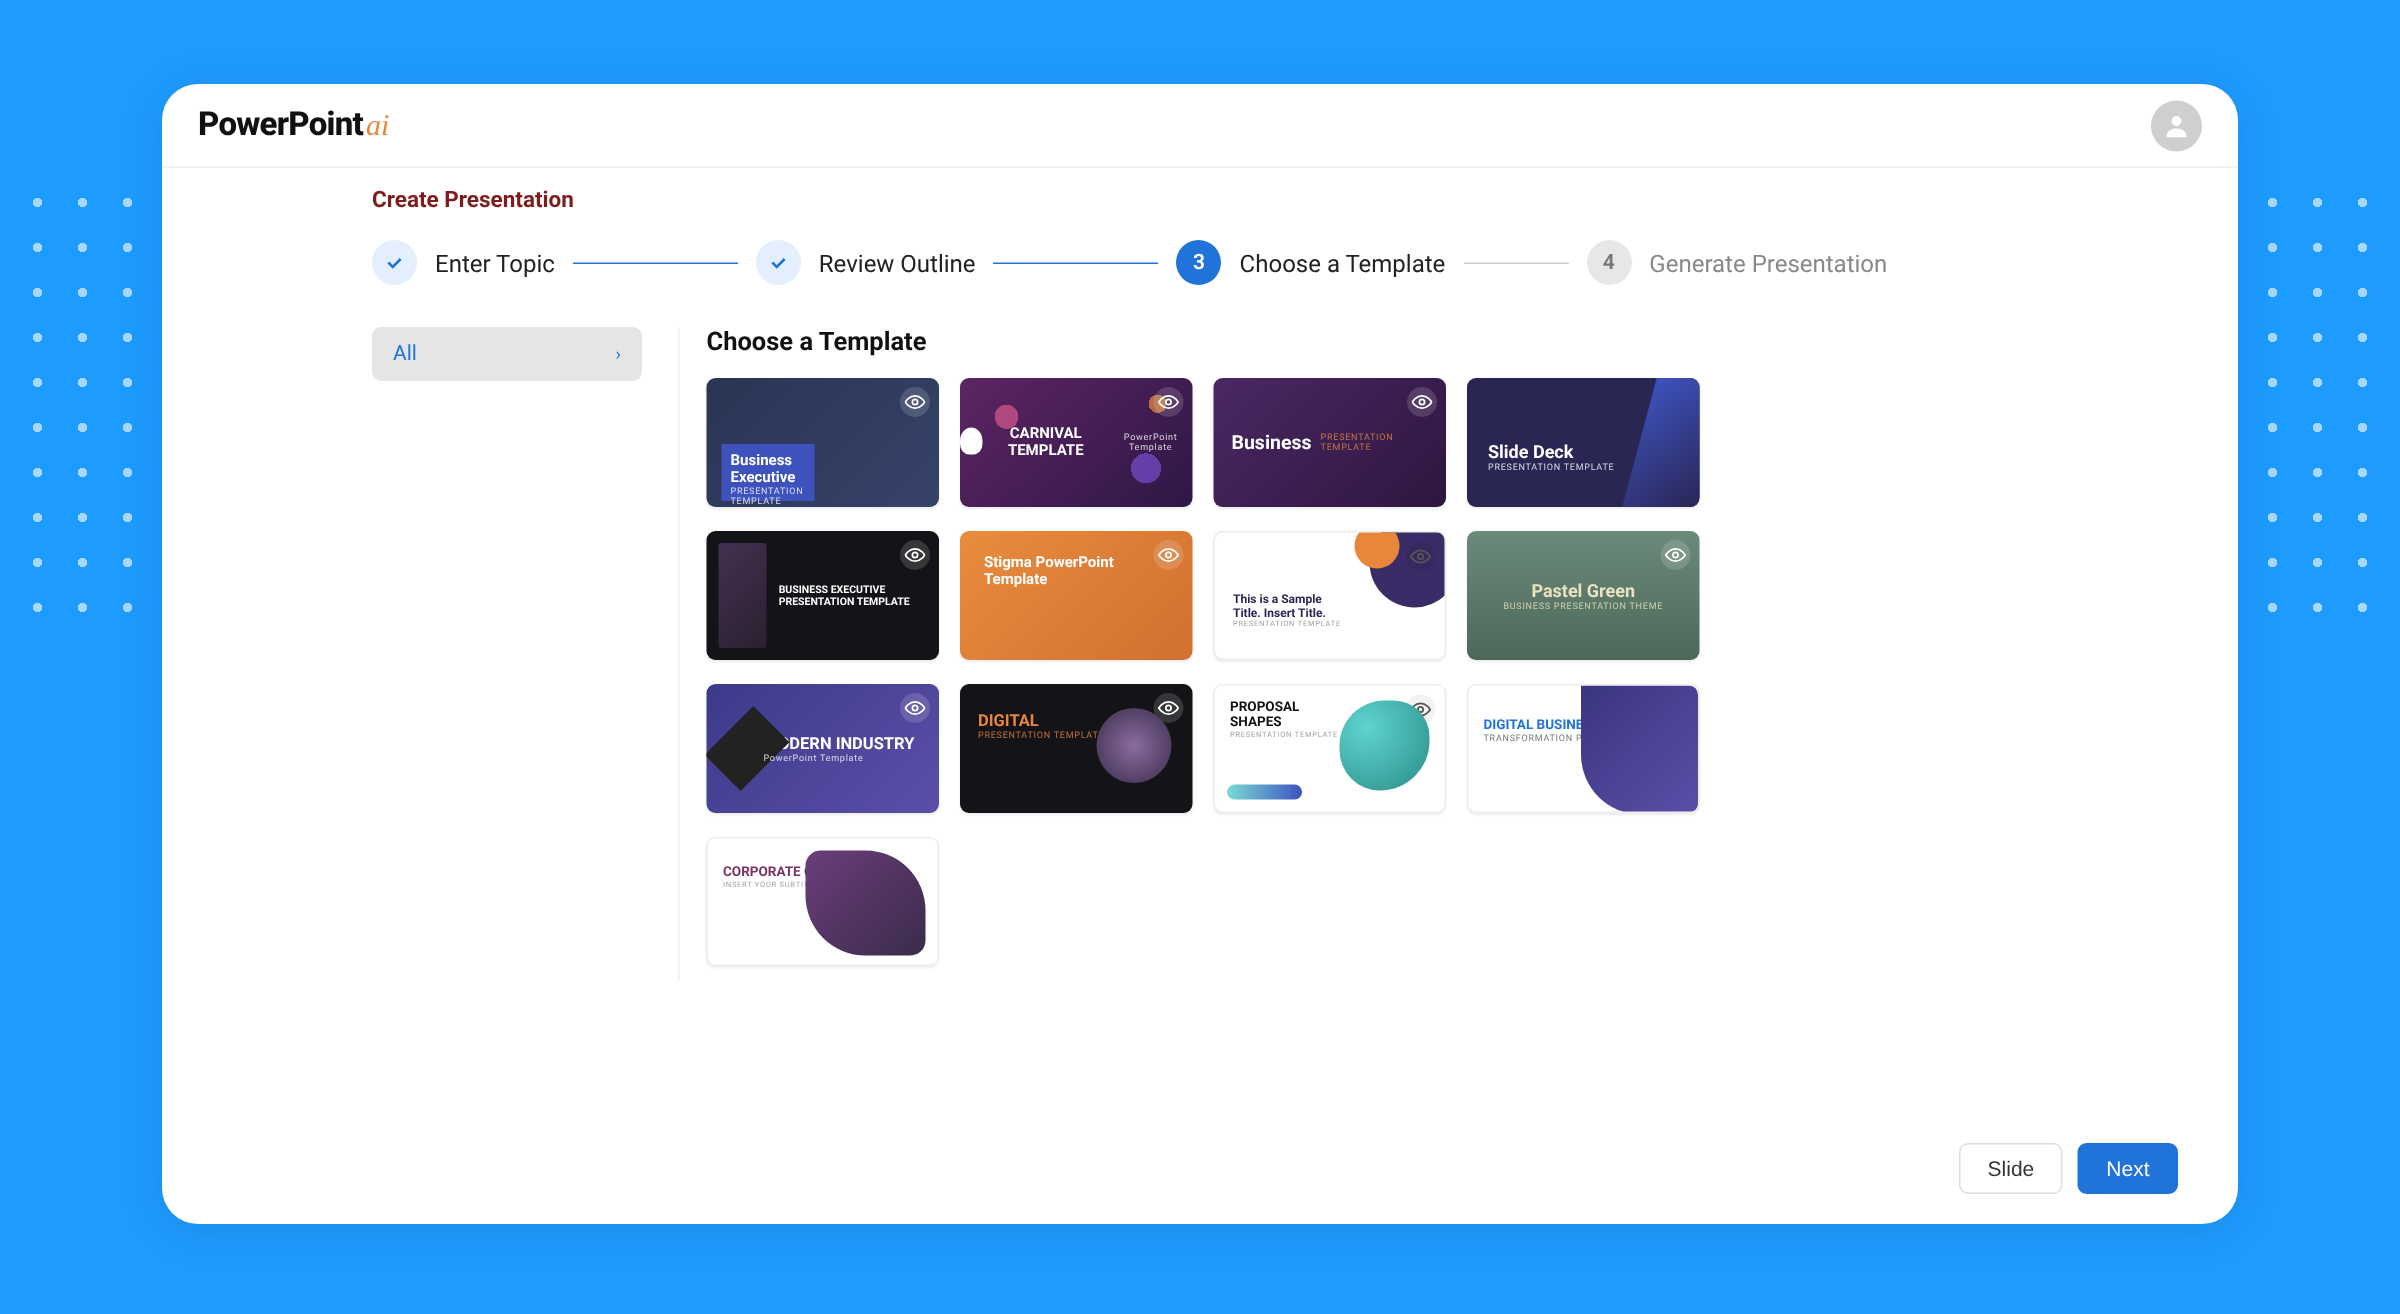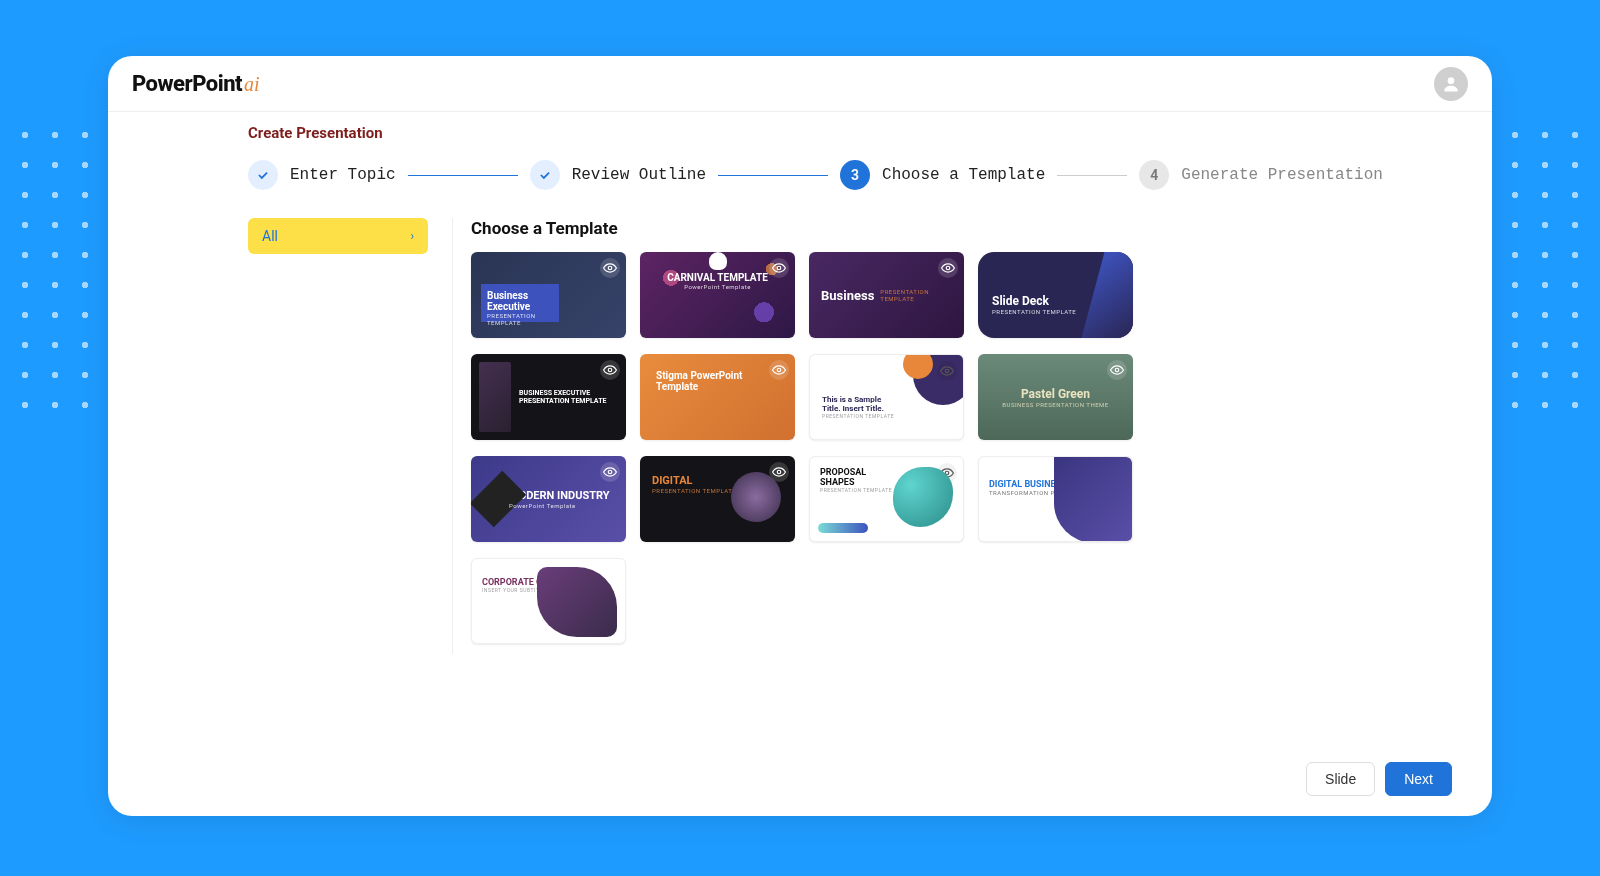--- a/index.html
+++ b/index.html
@@ -78,36 +78,36 @@
   }
   .step { display: flex; align-items: center; gap: 12px; }
   .step-badge {
     width: 30px; height: 30px; border-radius: 50%;
     display:flex; align-items:center; justify-content:center;
     font-size: 14px; font-weight:600;
   }
   .step-done { background:#e3efff; color:#2073d8; }
   .step-active { background:#2073d8; color:#fff; }
   .step-pending { background:#e7e7e7; color:#777; }
-  .step-label { font-size: 16px; color:#222;font-family:Liberation Mono, monospace; }
+  .step-label { font-size: 16px; color:#222; }
   .step-label.pending { color:#888; }
   .step-line {
     height:1px; background:#2073d8; width:110px;
   }
   .step-line.pending { background:#ccc; width:70px; }
   .content-row {
     display:flex;
     gap: 24px;
   }
   .sidebar {
     width: 180px;
     flex-shrink: 0;
   }
   .filter-pill {
-    background:#fde047;
+    background:#e5e5e5;
     border-radius:6px;
     padding:10px 14px;
     display:flex;
     align-items:center;
     justify-content:space-between;
     color:#2073d8;
     font-size:14px;
     cursor:pointer;
   }
   .templates-area {
@@ -138,32 +138,32 @@
     background:rgba(255,255,255,.15);
   }
   .eye svg { width:14px; height:14px; stroke:#fff; fill:none; stroke-width:2; }
   .eye.dark svg { stroke:#555; }
   .eye.dark { background:rgba(0,0,0,.05); }
   .card .t1 { font-weight:700; font-size:10px; }
   .card .t2 { font-size:6px; opacity:.8; letter-spacing:.5px; }
 
   
   .c1 { background:linear-gradient(135deg,#2a3555,#364268); }
-  .c1 .box { position:absolute; left:10px; bottom:16px; width:78px; height:38px; background:#3d52bd; padding:6px; }
-  .c2 { background:linear-gradient(135deg,#5d2463,#2d1846); display:flex; align-items:center; justify-content:flex-start; flex-direction:column; text-align:center; }
+  .c1 .box { position:absolute; left:10px; bottom:4px; width:62px; height:38px; background:#3d52bd; padding:6px; }
+  .c2 { background:linear-gradient(135deg,#5d2463,#2d1846); display:flex; align-items:center; justify-content:flex-start; flex-direction:row; text-align:center; }
   .c2::before { content:""; position:absolute; inset:0; background:
       radial-gradient(circle at 20% 30%, #d85a8f 8px, transparent 8px),
       radial-gradient(circle at 80% 70%, #7a4fd1 10px, transparent 10px),
       radial-gradient(circle at 85% 20%, #e88c3d 6px, transparent 6px); opacity:.7; }
   .c2 .mask { width:18px; height:18px; background:#fff; border-radius:50% 50% 40% 40%; margin-bottom:2px; z-index:1; position:relative;}
   .c2 .t1, .c2 .t2 { position:relative; z-index:1; }
   .c3 { background:linear-gradient(135deg,#4a2863,#2d1640); display:flex; align-items:center; padding-left:12px; }
   .c3 .t1 { font-size:13px; }
   .c3 .t2 { font-size:6px; margin-left:6px; color:#e8873a;}
-  .c4 { background:#2a2654; padding:18px 14px;border-radius:16px; }
+  .c4 { background:#2a2654; padding:18px 14px; }
   .c4::after { content:""; position:absolute; right:0; top:0; width:50px; height:100%; background:linear-gradient(135deg,#3d52bd,#2a2654); transform:skewX(-15deg) translateX(10px);}
   .c5 { background:linear-gradient(135deg,#4a4fb8,#3a3f9a); display:flex; flex-direction:column; align-items:center; justify-content:center; text-align:center; }
   .c5 .dot { width:24px;height:24px;background:#3fcf8f;border-radius:50%;margin-bottom:4px;}
   .c6 { background:#141418; display:flex; align-items:center; gap:8px; padding:8px; }
   .c6 .ph { width:52px; height:70px; background:linear-gradient(135deg,#453050,#2a2030); border-radius:2px;}
   .c6 .txt { }
   .c7 { background:linear-gradient(135deg,#e88c3d,#d17030); padding:16px; }
   .c8 { background:#fff; border:1px solid #eee; color:#2a2654; padding:16px 12px 12px; position:relative;}
   .c8::before{content:"";position:absolute;top:-10px;right:-10px;width:60px;height:60px;background:#3a2c66;border-radius:30px;}
   .c8::after{content:"";position:absolute;top:-6px;right:30px;width:30px;height:30px;background:#e8873a;border-radius:50%;}

